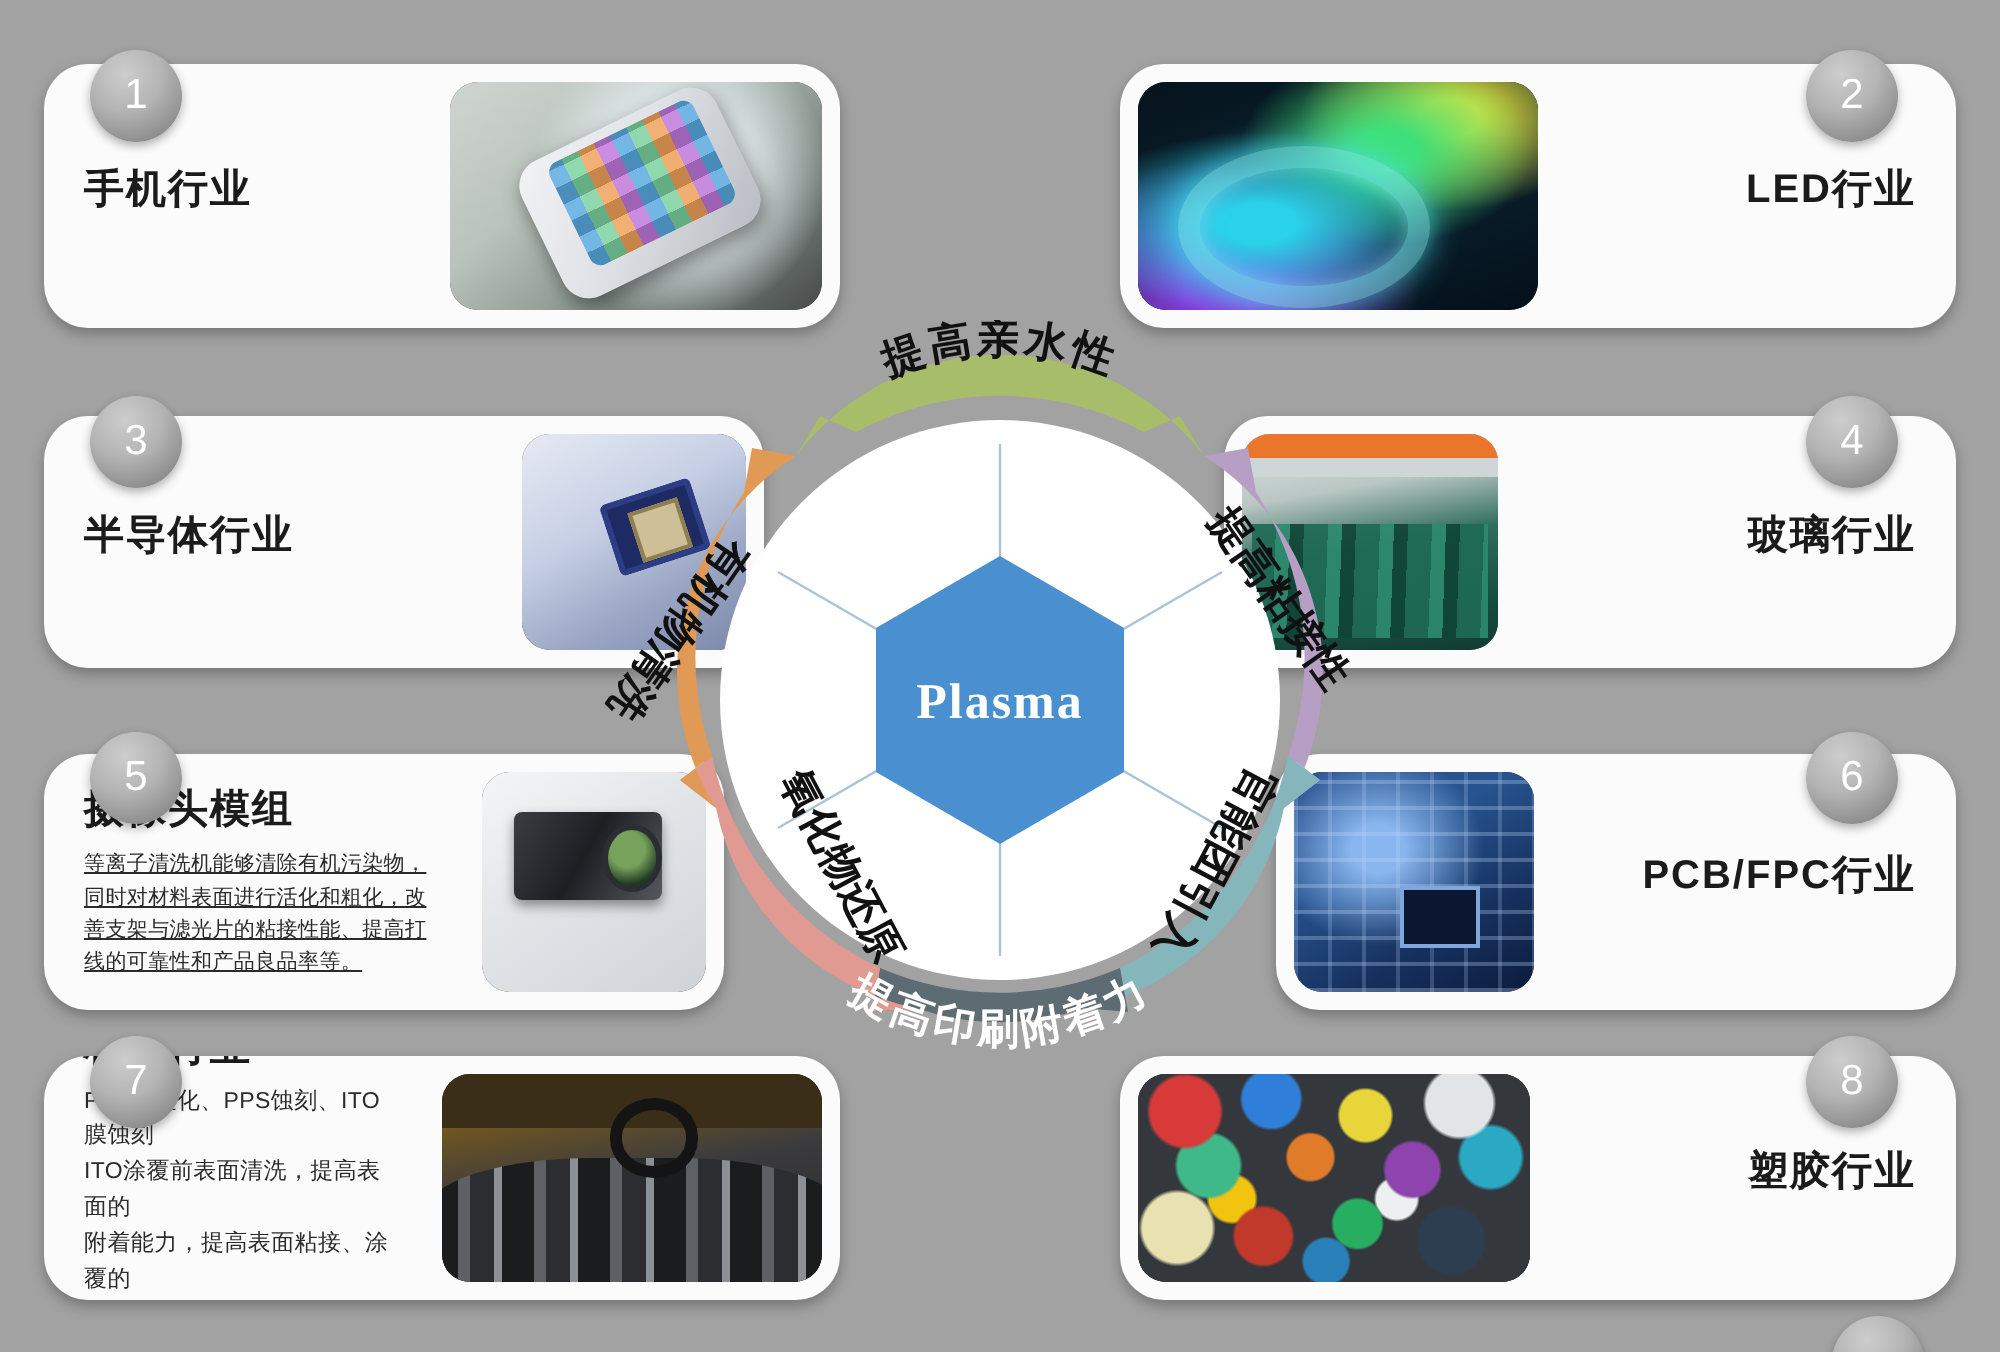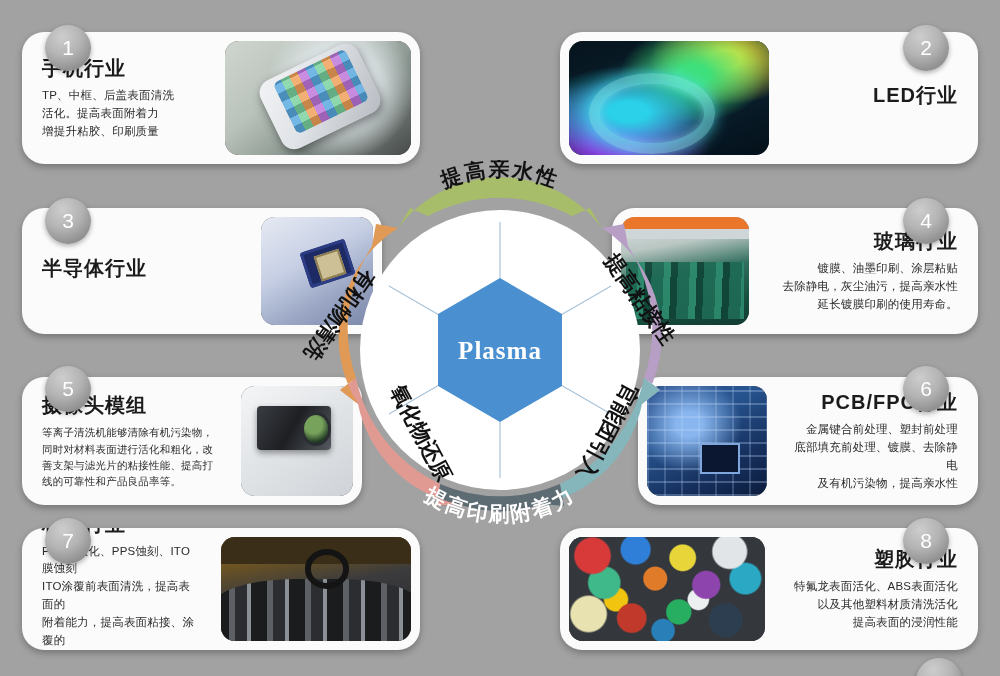--- a/index.html
+++ b/index.html
@@ -159,23 +159,20 @@
   }
 </style>
 </head>
 <body style="background: rgb(162, 162, 162);">
 
 <div class="stage">
 
   <div class="card left" style="left:22px;top:32px;width:398px;height:132px;">
     <div class="card-text">
       <div class="card-title">手机行业</div>
-      <div class="card-desc">TP、中框、后盖表面清洗
-活化。提高表面附着力
-增提升粘胶、印刷质量</div>
     </div>
     <div class="card-photo" style="width:186px;">
       <div class="ph ph-phone"></div>
     </div>
   </div>
   <div class="badge" style="left:45px;top:25px;">1</div>
 
   <div class="card right" style="left:560px;top:32px;width:418px;height:132px;">
     <div class="card-photo" style="width:200px;">
       <div class="ph ph-led"></div>
@@ -195,50 +192,44 @@
     </div>
   </div>
   <div class="badge" style="left:45px;top:198px;">3</div>
 
   <div class="card right" style="left:612px;top:208px;width:366px;height:126px;">
     <div class="card-photo" style="width:128px;">
       <div class="ph ph-glass"></div>
     </div>
     <div class="card-text">
       <div class="card-title">玻璃行业</div>
-      <div class="card-desc">镀膜、油墨印刷、涂层粘贴
-去除静电，灰尘油污，提高亲水性
-延长镀膜印刷的使用寿命。</div>
     </div>
   </div>
   <div class="badge" style="left:903px;top:198px;">4</div>
 
   <div class="card left" style="left:22px;top:377px;width:340px;height:128px;">
     <div class="card-text">
       <div class="card-title">摄像头模组</div>
-      <div class="card-desc" style="font-size:10.5px;">等离子清洗机能够清除有机污染物，
+      <div class="card-desc" style="font-size:10.5px;text-decoration:underline;">等离子清洗机能够清除有机污染物，
 同时对材料表面进行活化和粗化，改
 善支架与滤光片的粘接性能、提高打
 线的可靠性和产品良品率等。</div>
     </div>
     <div class="card-photo" style="width:112px;">
       <div class="ph ph-cam"></div>
     </div>
   </div>
   <div class="badge" style="left:45px;top:366px;">5</div>
 
   <div class="card right" style="left:638px;top:377px;width:340px;height:128px;">
     <div class="card-photo" style="width:120px;">
       <div class="ph ph-pcb"></div>
     </div>
     <div class="card-text">
       <div class="card-title">PCB/FPC行业</div>
-      <div class="card-desc">金属键合前处理、塑封前处理
-底部填充前处理、镀膜、去除静电
-及有机污染物，提高亲水性</div>
     </div>
   </div>
   <div class="badge" style="left:903px;top:366px;">6</div>
 
   <div class="card left" style="left:22px;top:528px;width:398px;height:122px;">
     <div class="card-text">
       <div class="card-title">材料行业</div>
       <div class="card-desc">PI表面粗化、PPS蚀刻、ITO膜蚀刻
 ITO涂覆前表面清洗，提高表面的
 附着能力，提高表面粘接、涂覆的
@@ -249,23 +240,20 @@
     </div>
   </div>
   <div class="badge" style="left:45px;top:518px;">7</div>
 
   <div class="card right" style="left:560px;top:528px;width:418px;height:122px;">
     <div class="card-photo" style="width:196px;">
       <div class="ph ph-plastic"></div>
     </div>
     <div class="card-text">
       <div class="card-title">塑胶行业</div>
-      <div class="card-desc">特氟龙表面活化、ABS表面活化
-以及其他塑料材质清洗活化
-提高表面的浸润性能</div>
     </div>
   </div>
   <div class="badge" style="left:903px;top:518px;">8</div>
 
   <div class="bottom-badge"></div>
 
   <svg id="wheel" viewBox="0 0 424 380">
     <defs>
       <path id="arcTop" d="M 96 78 A 140 140 0 0 1 328 78"></path>
       <path id="arcBot" d="M 78 262 A 140 140 0 0 0 346 262"></path>

